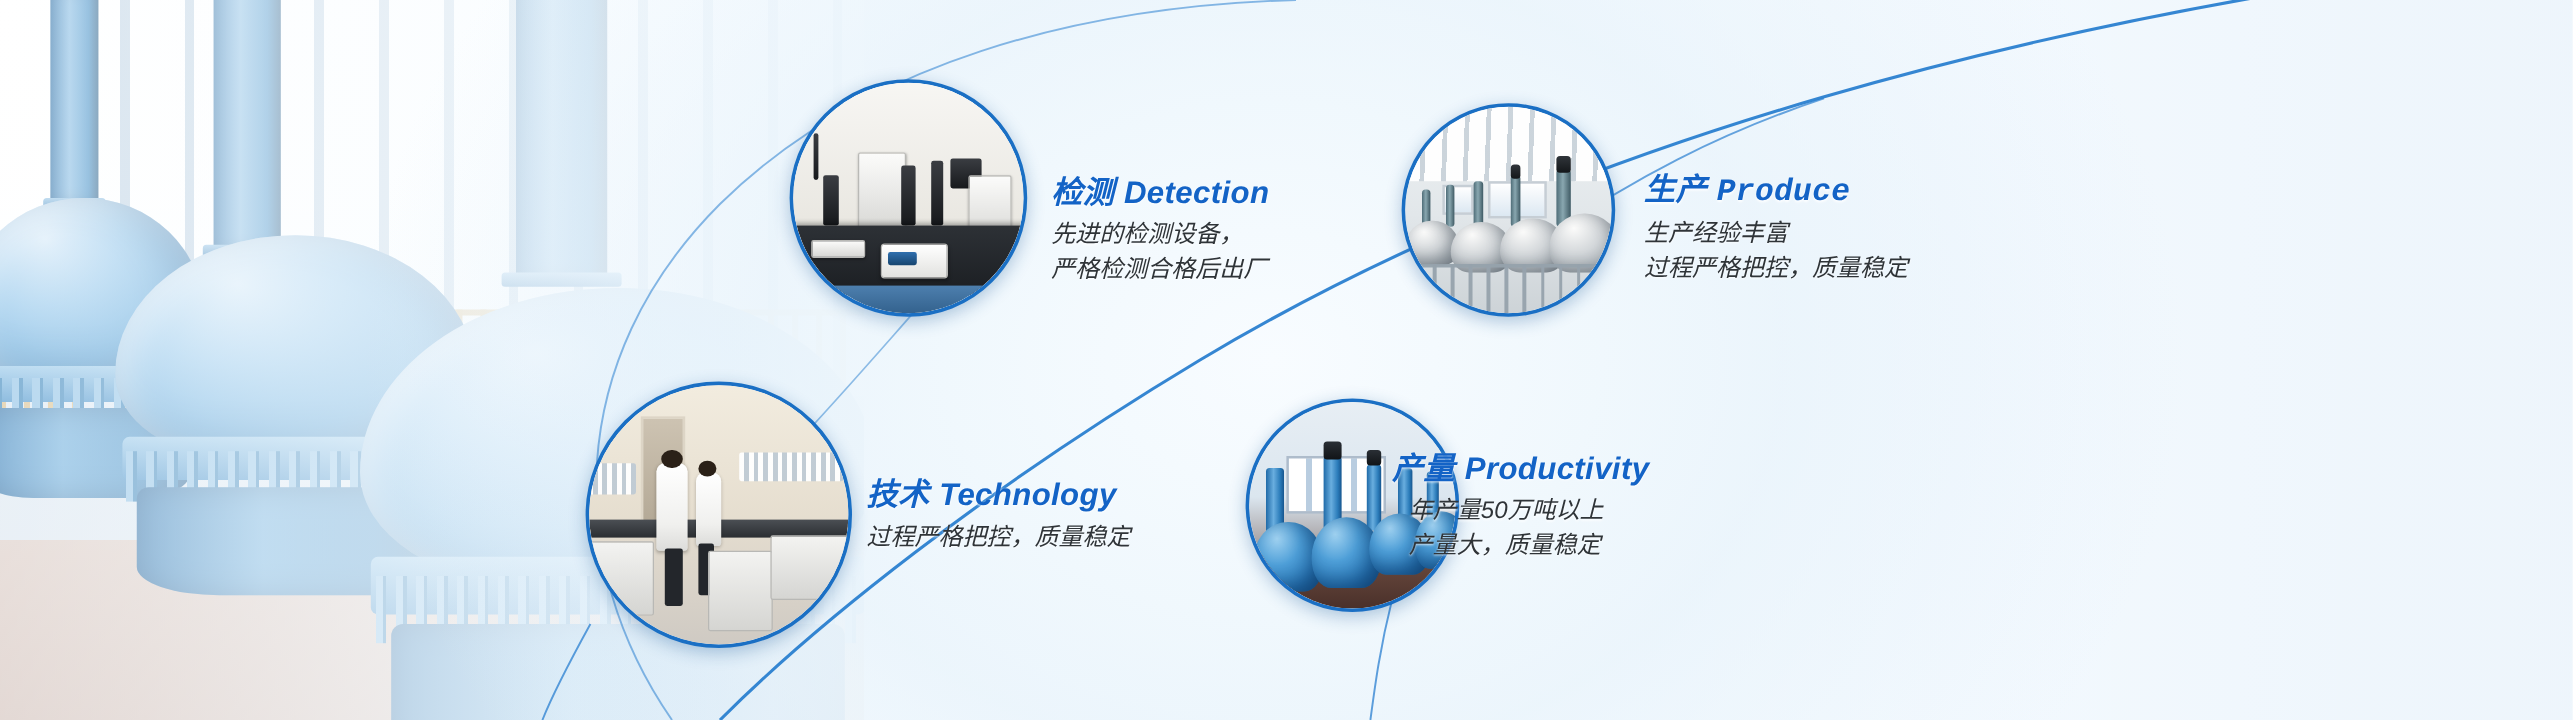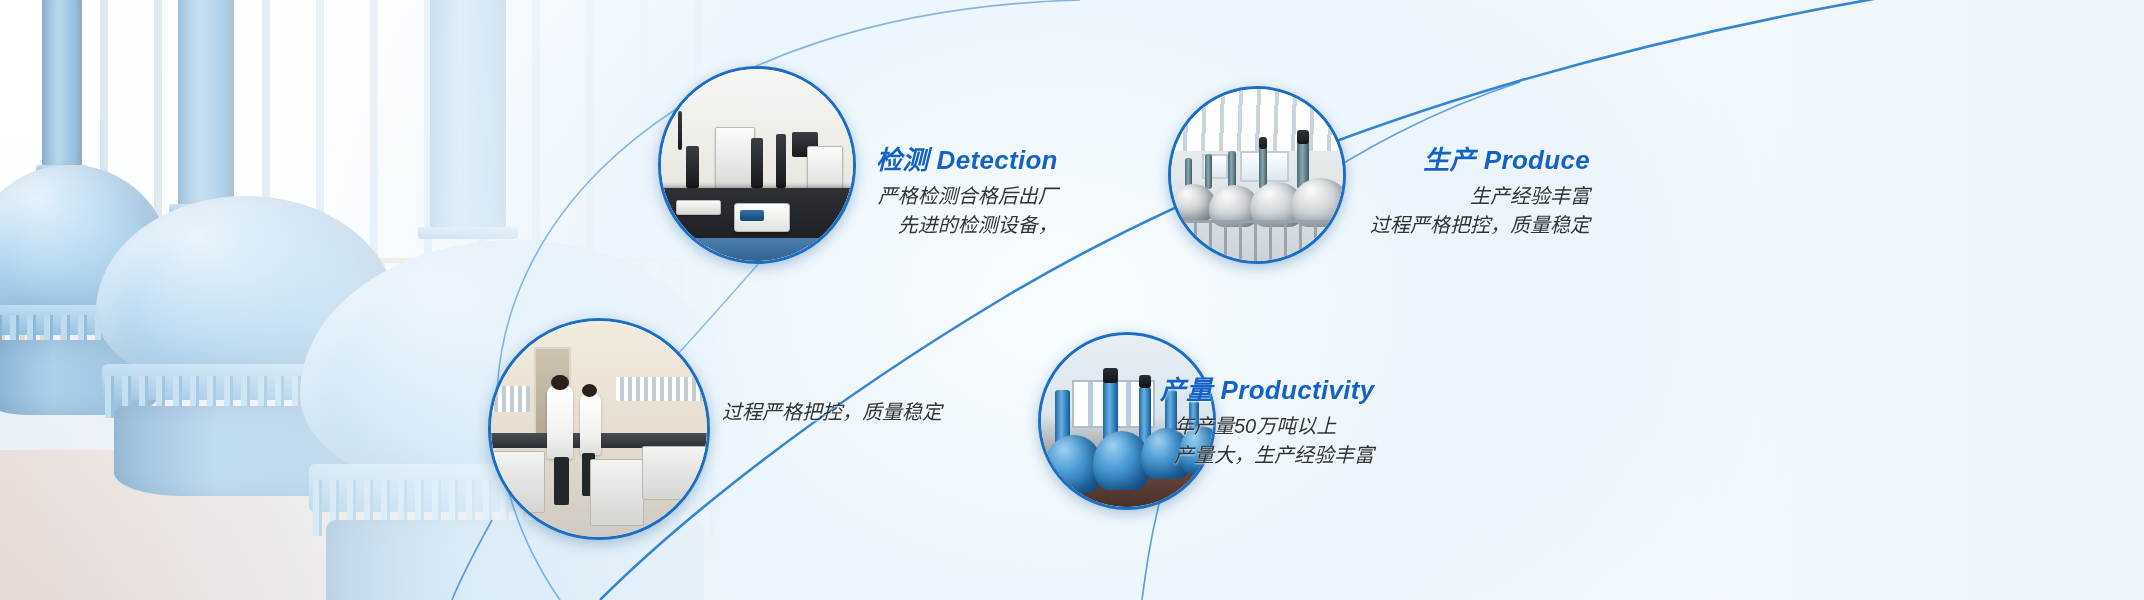--- a/index.html
+++ b/index.html
@@ -211,21 +211,21 @@
   .bl-room{position:absolute;inset:0;background:linear-gradient(180deg,#e7eef4 0%,#dbe6ef 46%,#5b3f36 100%);}
   .bl-win{position:absolute;background:repeating-linear-gradient(90deg,#ffffff 0 14px,#b9cde0 14px 19px);border:2px solid #aebccb;}
   .bl-vessel{position:absolute;border-radius:50% 50% 28% 28%/58% 58% 42% 42%;
      background:radial-gradient(ellipse at 34% 24%,#9fd1f0 0%,#4e9fd8 36%,#2876b6 70%,#17568f 100%);
      box-shadow:inset -8px -5px 16px rgba(8,45,88,.5);}
   .bl-col{position:absolute;background:linear-gradient(90deg,#1f6aa8,#69aedf 42%,#2b7cba 78%,#17568f);border-radius:3px;}
   .bl-motor{position:absolute;background:linear-gradient(180deg,#2a2f35,#111417);border-radius:3px;}
   .bl-floor{position:absolute;left:0;right:0;bottom:0;height:26%;background:linear-gradient(180deg,#6d4c40,#4a302a);}
 
   
-  .txt{position:absolute;text-align:right;}
+  .txt{position:absolute;}
   .txt .ttl{
     font-size:26px;font-weight:bold;font-style:italic;
     color:#1363c6;letter-spacing:.3px;line-height:1.1;
     text-shadow:0 1px 2px rgba(255,255,255,.9);
     white-space:nowrap;margin:0 0 7px 0;
   }
   .txt .ttl .en{margin-left:8px;}
   .txt .ln{
     font-size:20px;color:#2f3438;line-height:1.45;
     font-style:italic;white-space:nowrap;
@@ -410,37 +410,40 @@
         <div class="bl-vessel" style="left:58%;top:54%;width:30%;height:30%;"></div>
         <div class="bl-vessel" style="left:80%;top:53%;width:26%;height:28%;"></div>
       </div>
     </div>
   </div>
 
   <div class="txt" style="left:876px;top:146px;">
     <p class="ttl">
       <span>检测</span><span class="en">Detection</span>
     </p>
+    <div class="ln">先进的检测设备，</div>
     <div class="ln">严格检测合格后出厂</div>
-    <div class="ln">先进的检测设备，</div>
-  </div>
-
-  <div class="txt" style="left:1370px;top:146px;">
+  </div>
+
+  <div class="txt" style="left:1370px;top:146px;font-family:Liberation Mono, monospace;">
     <p class="ttl">
       <span>生产</span><span class="en">Produce</span>
     </p>
     <div class="ln">生产经验丰富</div>
     <div class="ln">过程严格把控，质量稳定</div>
   </div>
 
   <div class="txt" style="left:722px;top:398px;">
+    <p class="ttl">
+      <span>技术</span><span class="en">Technology</span>
+    </p>
     <div class="ln">过程严格把控，质量稳定</div>
   </div>
 
   <div class="txt right-align" style="left:1160px;top:376px;width:300px;">
     <p class="ttl" style="text-align:left;">
       <span>产量</span><span class="en">Productivity</span>
     </p>
     <div class="ln" style="text-align:left;padding-left:14px;">年产量50万吨以上</div>
-    <div class="ln" style="text-align:left;padding-left:14px;">产量大，生产经验丰富</div>
+    <div class="ln" style="text-align:left;padding-left:14px;">产量大，质量稳定</div>
   </div>
 
 </div>
 
 </body></html>

